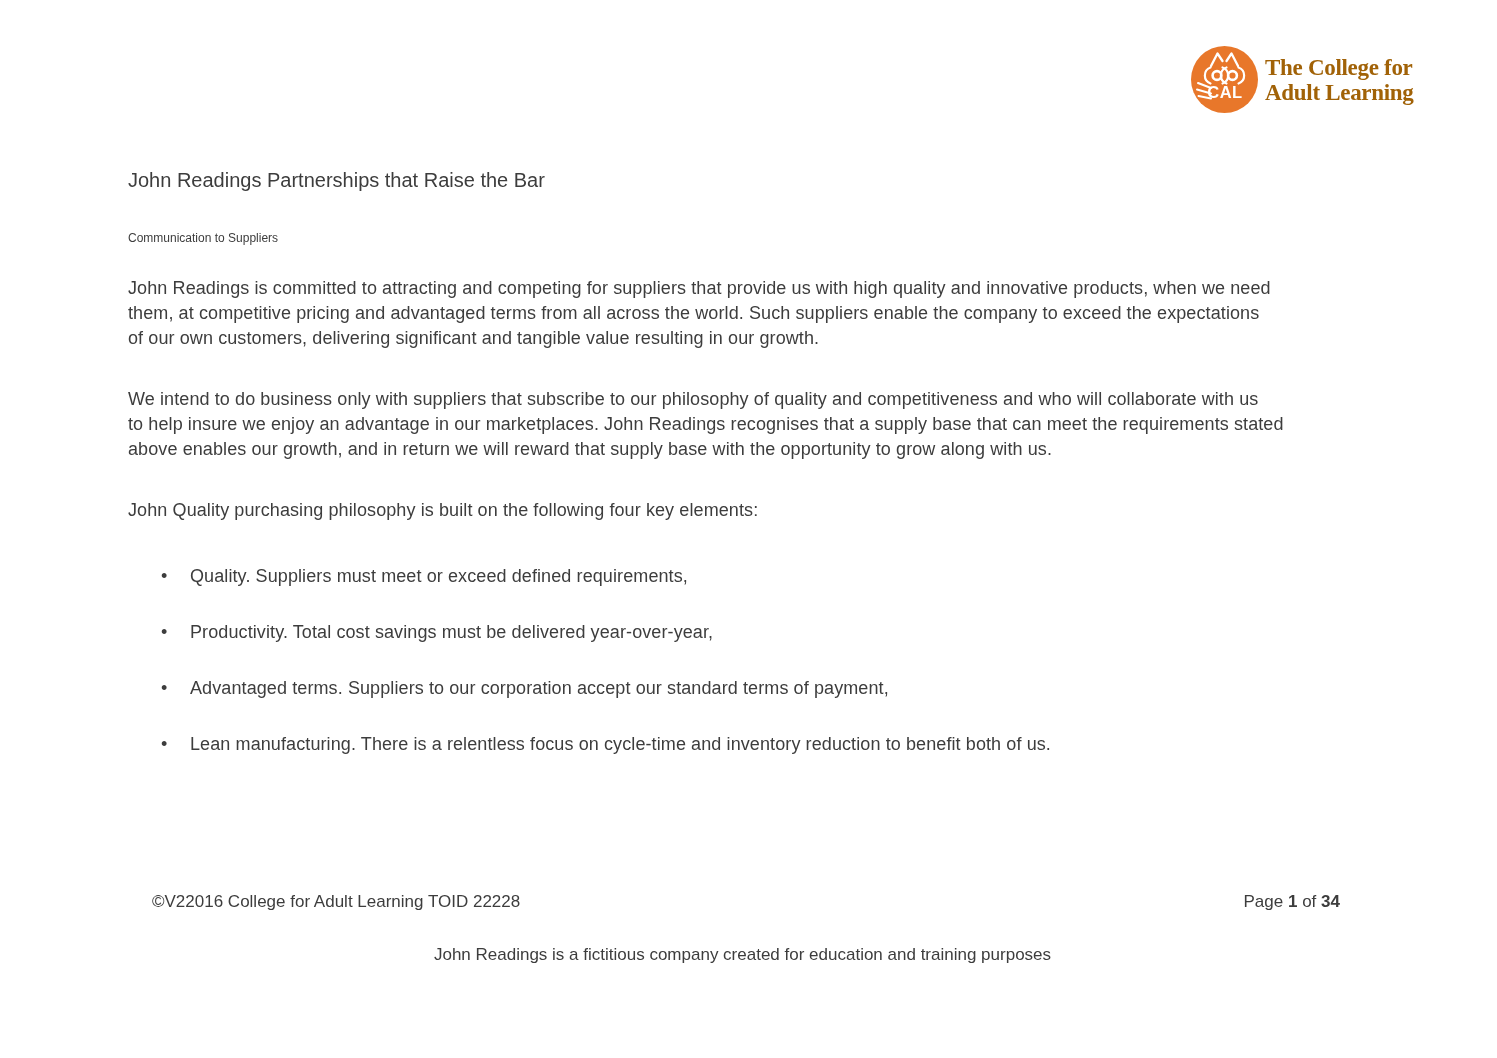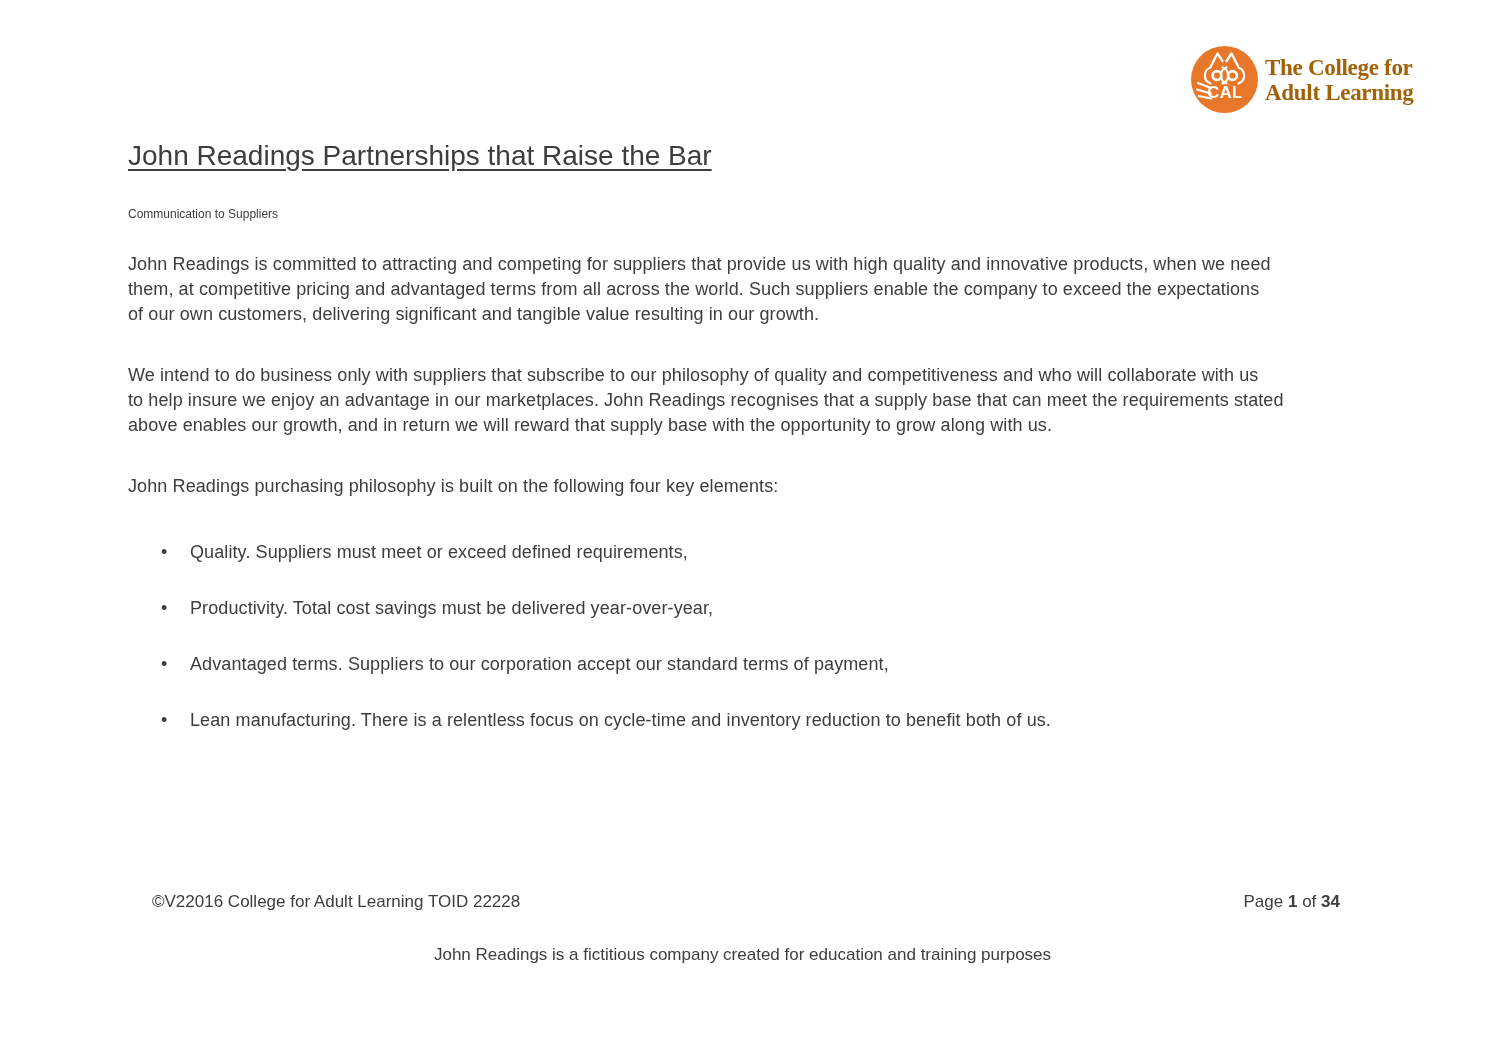--- a/index.html
+++ b/index.html
@@ -34,27 +34,27 @@
   }
 
   
   .content {
     position: absolute;
     left: 128px;
     top: 143px;
     width: 1250px;
   }
   .doc-title {
-    font-size: 28px;
+    font-size: 20px;
     line-height: 26px;
     font-weight: 400;
-    text-decoration: underline;
     text-underline-offset: 4px;
     margin-bottom: 32px;
     white-space: pre-line;
+    margin-top: 24px;
   }
   .doc-subtitle {
     font-size: 12px;
     line-height: 26px;
     font-weight: 400;
     margin-bottom: 25px;
   }
   .para {
     font-size: 18px;
     line-height: 25px;
@@ -138,21 +138,21 @@
   <div class="content">
     <div class="doc-title">John Readings Partnerships that Raise the Bar</div>
     <div class="doc-subtitle">Communication to Suppliers</div>
 
     <p class="para">John Readings is committed to attracting and competing for suppliers that provide us with high quality and innovative products, when we need
 them, at competitive pricing and advantaged terms from all across the world. Such suppliers enable the company to exceed the expectations
 of our own customers, delivering significant and tangible value resulting in our growth.</p>
     <p class="para">We intend to do business only with suppliers that subscribe to our philosophy of quality and competitiveness and who will collaborate with us
 to help insure we enjoy an advantage in our marketplaces. John Readings recognises that a supply base that can meet the requirements stated
 above enables our growth, and in return we will reward that supply base with the opportunity to grow along with us.</p>
-    <p class="para">John Readings purchasing philosophy is built on the following four key elements:</p>
+    <p class="para">John Quality purchasing philosophy is built on the following four key elements:</p>
 
     <ul class="bullets">
       <li>Quality. Suppliers must meet or exceed defined requirements,</li>
       <li>Productivity. Total cost savings must be delivered year-over-year,</li>
       <li>Advantaged terms. Suppliers to our corporation accept our standard terms of payment,</li>
       <li>Lean manufacturing. There is a relentless focus on cycle-time and inventory reduction to benefit both of us.</li>
     </ul>
   </div>
 
   <div class="footer-row">

